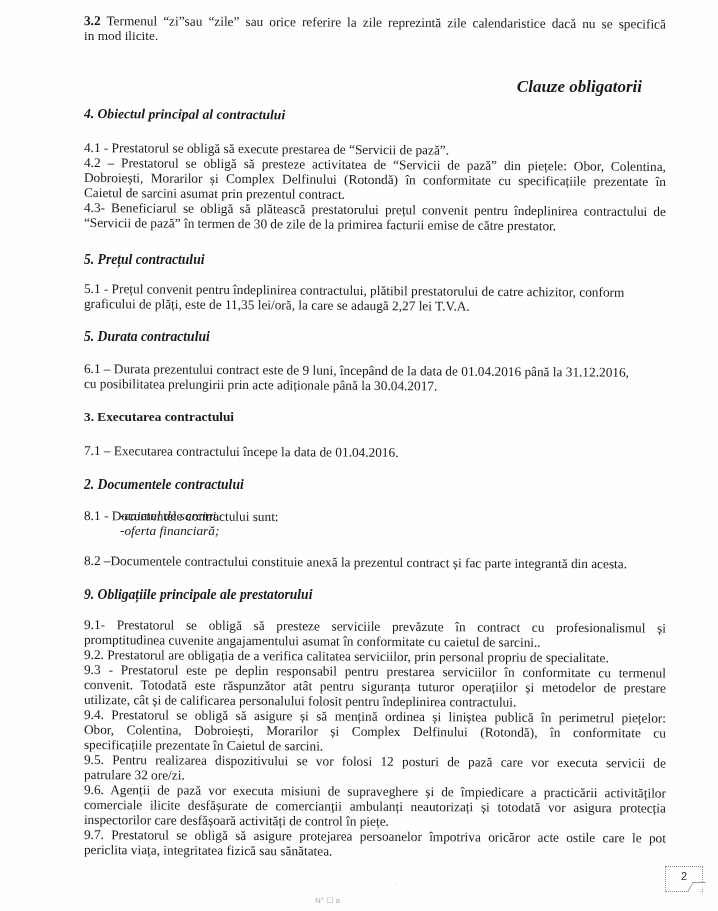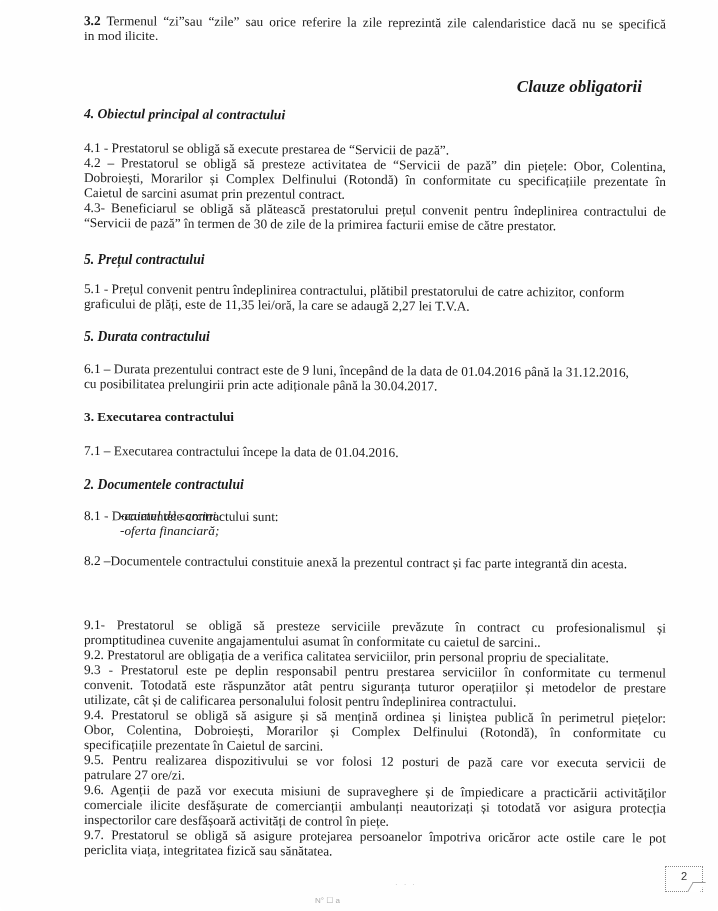--- a/index.html
+++ b/index.html
@@ -62,31 +62,32 @@
 
   <div class="line bold" style="top:409px;">3. Executarea contractului</div>
   <div class="line" style="top:443px; transform: rotate(0.35deg);">7.1 – Executarea contractului începe la data de  01.04.2016.</div>
 
   <div class="line bi" style="top:477px;">2. Documentele contractului</div>
   <div class="line" style="top:508px; transform: rotate(0.3deg);">8.1  - Documentele contractului sunt:</div>
   <div class="line it" style="top:523px;">-oferta financiară;</div>
   <div class="line it" style="top:508px;">-caietul de sarcini.</div>
   <div class="line" style="top:553px; transform: rotate(0.35deg);">8.2 –Documentele contractului constituie anexă la prezentul contract și fac parte integrantă din acesta.</div>
 
+  <div class="line bi" style="top:587px;">9.  Obligațiile principale ale prestatorului</div>
   <div class="line just" style="top:617px; transform: rotate(0.35deg);">9.1- Prestatorul se obligă să presteze serviciile prevăzute în contract cu profesionalismul și</div>
   <div class="line" style="top:632px; transform: rotate(0.35deg);">promptitudinea cuvenite angajamentului asumat în conformitate cu caietul de sarcini..</div>
   <div class="line" style="top:647px; transform: rotate(0.35deg);">9.2. Prestatorul are obligația de a verifica calitatea serviciilor, prin personal propriu de specialitate.</div>
   <div class="line just" style="top:662px; transform: rotate(0.35deg);">9.3 - Prestatorul este pe deplin responsabil pentru prestarea serviciilor în conformitate cu termenul</div>
   <div class="line just" style="top:677px; transform: rotate(0.35deg);">convenit. Totodată este răspunzător atât pentru siguranța tuturor operațiilor și metodelor de prestare</div>
   <div class="line" style="top:692px; transform: rotate(0.35deg);">utilizate, cât și de calificarea personalului folosit pentru îndeplinirea contractului.</div>
   <div class="line just" style="top:707px; transform: rotate(0.35deg);">9.4. Prestatorul se obligă să asigure și să mențină ordinea și liniștea publică în perimetrul piețelor:</div>
   <div class="line just" style="top:722px; transform: rotate(0.35deg);">Obor, Colentina, Dobroiești, Morarilor și Complex Delfinului (Rotondă), în conformitate cu</div>
   <div class="line" style="top:737px; transform: rotate(0.35deg);">specificațiile prezentate în Caietul de sarcini.</div>
   <div class="line just" style="top:752px; transform: rotate(0.35deg);">9.5. Pentru realizarea dispozitivului se vor folosi 12 posturi de pază care vor executa servicii de</div>
-  <div class="line" style="top:767px; transform: rotate(0.35deg);">patrulare 27 ore/zi.</div>
+  <div class="line" style="top:767px; transform: rotate(0.35deg);">patrulare 32 ore/zi.</div>
   <div class="line just" style="top:782px; transform: rotate(0.35deg);">9.6. Agenții de pază vor executa misiuni de supraveghere și de împiedicare a practicării activităților</div>
   <div class="line just" style="top:797px; transform: rotate(0.35deg);">comerciale ilicite desfășurate de comercianții ambulanți neautorizați și totodată vor asigura protecția</div>
   <div class="line" style="top:812px; transform: rotate(0.35deg);">inspectorilor care desfășoară activități de control în piețe.</div>
   <div class="line just" style="top:827px; transform: rotate(0.35deg);">9.7. Prestatorul se obligă să asigure protejarea persoanelor împotriva oricăror acte ostile care le pot</div>
   <div class="line" style="top:842px; transform: rotate(0.35deg);">periclita viața, integritatea fizică sau sănătatea.</div>
 
   <div class="pagebox">
     <span>2</span>
     <span class="fold"></span>
   </div>

